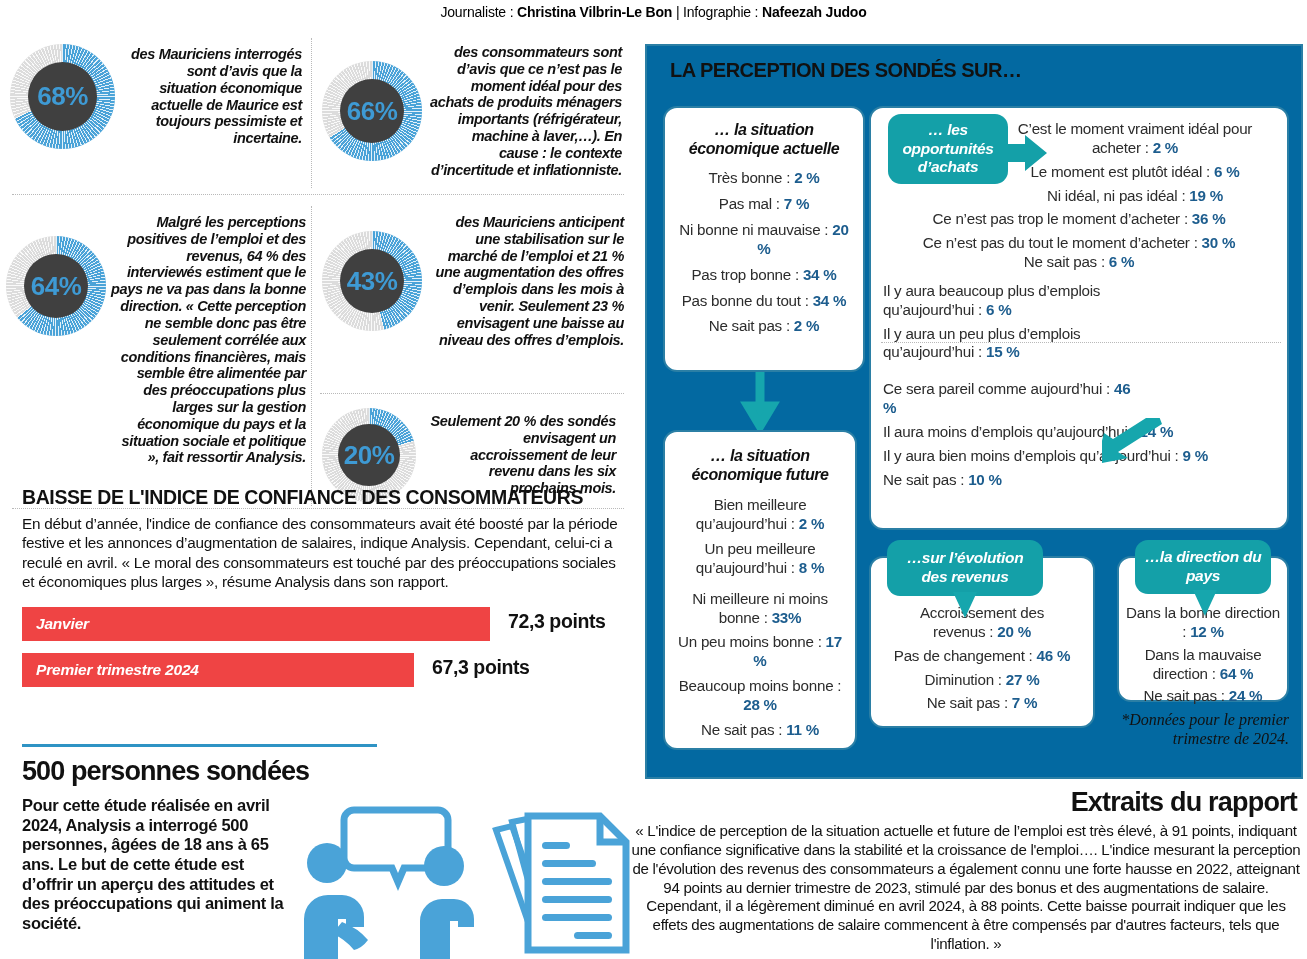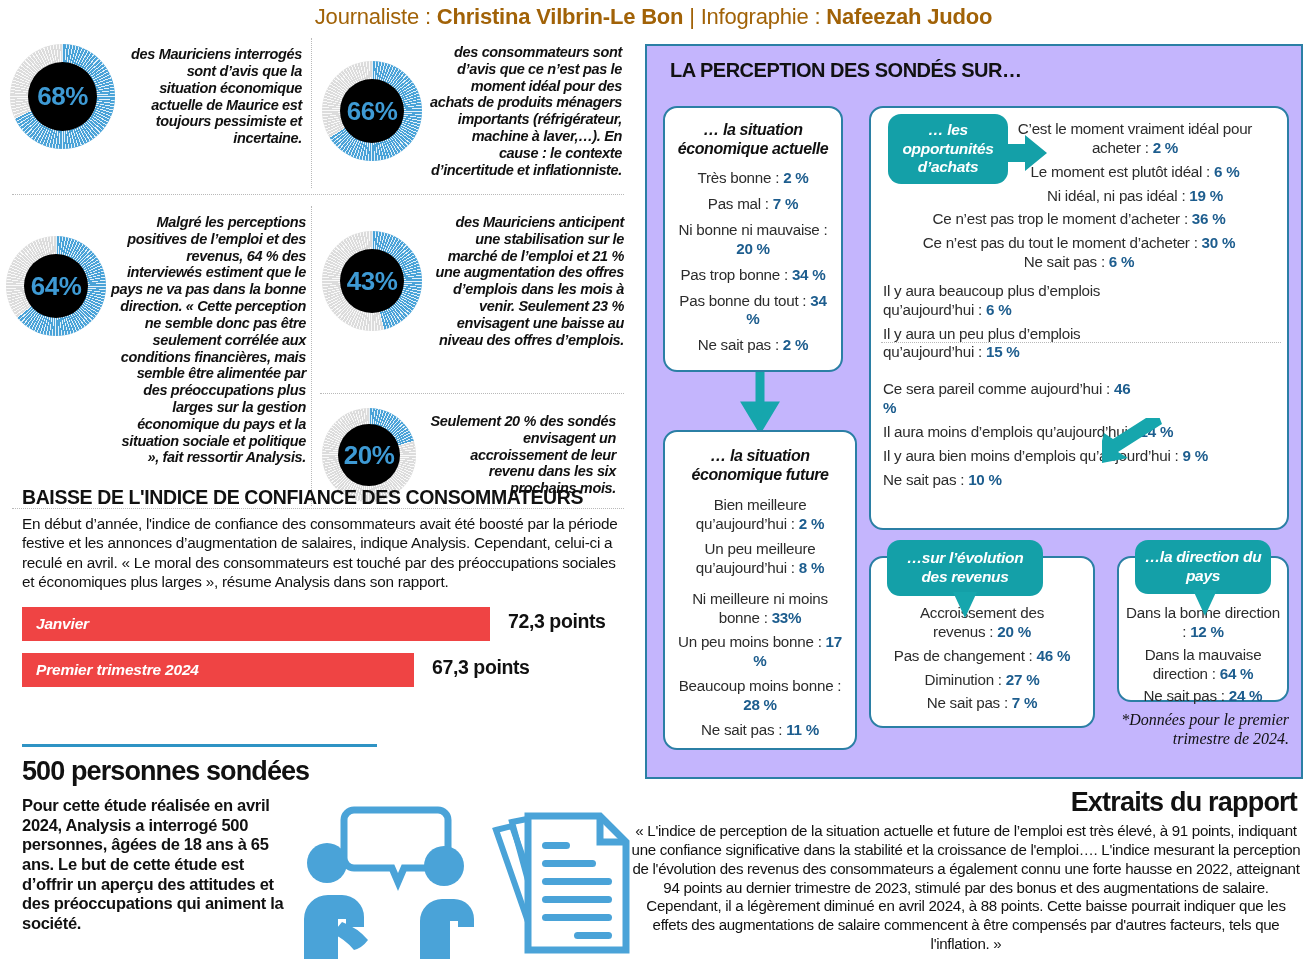--- a/index.html
+++ b/index.html
@@ -9,38 +9,38 @@
     font-family:"Liberation Sans",sans-serif;
     color:#1a1a1a;
     overflow:hidden;
     position:relative;
   }
   .page{position:relative;width:1307px;height:959px;}
 
   
   .byline{
     position:absolute;left:0;top:4px;width:1307px;text-align:center;
-    font-size:22px;letter-spacing:-.2px;color:#a16207;
+    font-size:14px;letter-spacing:-.2px;color:#000000;
   }
   .byline b{font-weight:bold;}
   .byline .sep{font-weight:normal;}
 
   
   .left{position:absolute;left:0;top:36px;width:636px;height:920px;}
   .cell{position:absolute;}
   .cell .inner{display:flex;align-items:center;}
   .donut{
     position:relative;flex:0 0 auto;
     border-radius:50%;
   }
   .donut .ring{
     position:absolute;inset:0;border-radius:50%;
   }
   .donut .hole{
-    position:absolute;border-radius:50%;background:#000000;
+    position:absolute;border-radius:50%;background:#404040;
     left:18px;right:18px;top:18px;bottom:18px;
     display:flex;align-items:center;justify-content:center;
   }
   .donut .pct{
     font-size:26px;font-weight:bold;color:#3e9ad4;letter-spacing:-.5px;
   }
   .donut .ticks{
     position:absolute;inset:0;border-radius:50%;
     pointer-events:none;
     background:repeating-conic-gradient(from 0deg, rgba(255,255,255,.85) 0deg 1.1deg, rgba(255,255,255,0) 1.1deg 3.6deg);
@@ -89,21 +89,21 @@
   }
   .sondees-body{
     position:absolute;left:22px;top:796px;width:262px;
     font-size:16.5px;font-weight:bold;line-height:1.19;color:#111;letter-spacing:-.3px;
   }
   .illus{position:absolute;left:296px;top:802px;width:340px;height:157px;}
 
   
   .panel{
     position:absolute;left:645px;top:44px;width:658px;height:735px;
-    background:#c4b5fd;border:2px solid #2b7fa5;box-sizing:border-box;
+    background:#0369a1;border:2px solid #2b7fa5;box-sizing:border-box;
   }
   .panel-title{
     position:absolute;left:23px;top:13px;font-size:20px;font-weight:bold;
     letter-spacing:-.5px;color:#111;
   }
   .wbox{
     position:absolute;background:#fff;border:2px solid #2b7fa5;border-radius:14px;
     box-sizing:border-box;
   }
   .bx-title{
@@ -280,21 +280,21 @@
     </svg>
   </div>
 
   <div class="panel">
     <div class="panel-title">LA PERCEPTION DES SONDÉS SUR…</div>
 
     <svg style="position:absolute;left:93px;top:322px;width:40px;height:62px;">
       <path d="M20 0 v40 M20 58 l-12 -20 h24 z" stroke="#16a6ad" stroke-width="9" fill="#16a6ad"></path>
     </svg>
 
-    <div class="wbox" style="left:16px;top:60px;width:180px;height:266px;padding:12px 8px 0;">
+    <div class="wbox" style="left:16px;top:60px;width:202px;height:266px;padding:12px 8px 0;">
       <div class="bx-title">… la situation économique actuelle</div>
       <div class="ql" style="margin-top:11px;">
         <div><span>Très bonne : </span><span class="v">2 %</span></div>
         <div style="margin-top:7px;"><span>Pas mal : </span><span class="v">7 %</span></div>
         <div style="margin-top:7px;"><span>Ni bonne ni mauvaise : </span><span class="v">20 %</span></div>
         <div style="margin-top:7px;"><span>Pas trop bonne : </span><span class="v">34 %</span></div>
         <div style="margin-top:7px;"><span>Pas bonne du tout : </span><span class="v">34 %</span></div>
         <div style="margin-top:7px;"><span>Ne sait pas : </span><span class="v">2 %</span></div>
       </div>
     </div>

